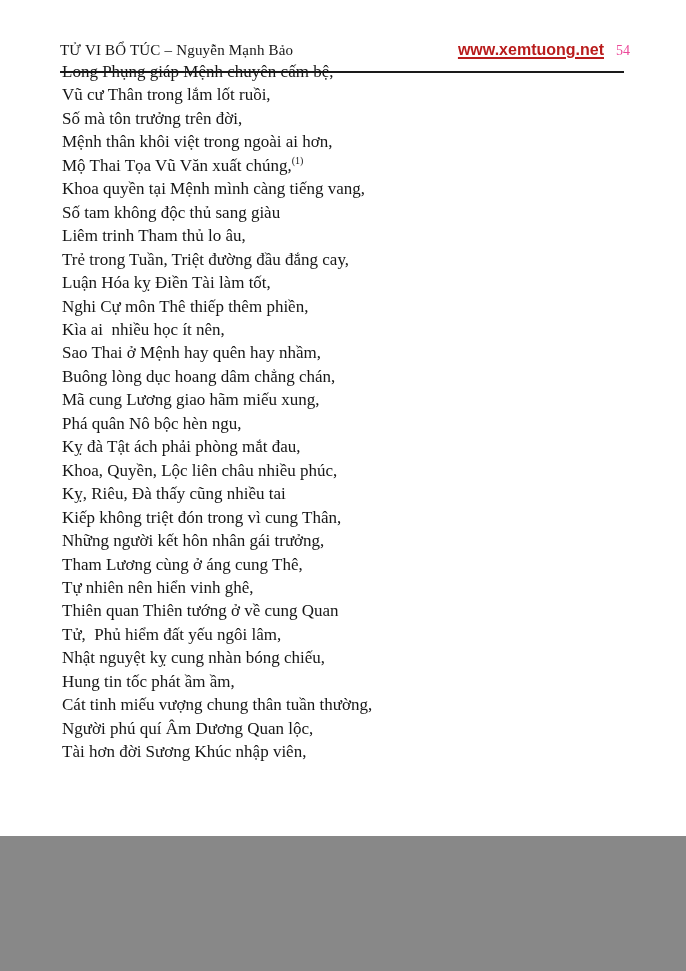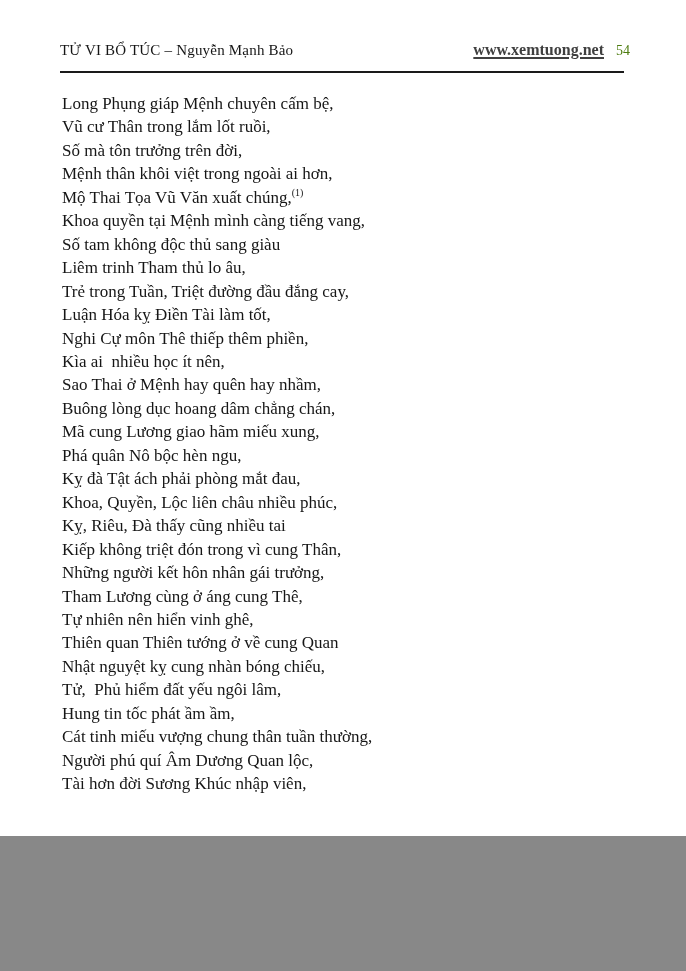--- a/index.html
+++ b/index.html
@@ -18,44 +18,44 @@
     display:flex;align-items:baseline;
     font-size:15px;
   }
   .title{
     font-family:"Liberation Serif", serif;
     letter-spacing:0.2px;
     white-space:pre;
   }
   .spacer{flex:1;}
   .site-link{
-    font-family:Liberation Serif, serif;
+    font-family:Liberation Sans, sans-serif;
     font-weight:bold;
     font-size:16px;
-    color:#404040;
+    color:#b91c1c;
     text-decoration:underline;
     text-decoration-thickness:2px;
     text-underline-offset:2px;
     cursor:pointer;
     white-space:pre;
   }
   .pagenum{
     margin-left:12px;
     font-size:14px;
-    color:#4d7c0f;
+    color:#ec4899;
   }
   .header-rule{
     position:absolute;
     left:60px;top:71px;
     width:564px;height:0;
     border-top:2px solid #1a1a1a;
   }
   .poem{
     position:absolute;
-    left:62px;top:92px;
+    left:62px;top:60px;
     width:560px;
     font-size:17px;
     line-height:23.45px;
   }
   .poem-line{
     white-space:pre-wrap;
   }
   .poem-line sup{
     font-size:10px;
     line-height:0;
@@ -110,22 +110,22 @@
       <div class="poem-line">Mã cung Lương giao hãm miếu xung,</div>
       <div class="poem-line">Phá quân Nô bộc hèn ngu,</div>
       <div class="poem-line">Kỵ đà Tật ách phải phòng mắt đau,</div>
       <div class="poem-line">Khoa, Quyền, Lộc liên châu nhiều phúc,</div>
       <div class="poem-line">Kỵ, Riêu, Đà thấy cũng nhiều tai</div>
       <div class="poem-line">Kiếp không triệt đón trong vì cung Thân,</div>
       <div class="poem-line">Những người kết hôn nhân gái trưởng,</div>
       <div class="poem-line">Tham Lương cùng ở áng cung Thê,</div>
       <div class="poem-line">Tự nhiên nên hiển vinh ghê,</div>
       <div class="poem-line">Thiên quan Thiên tướng ở về cung Quan</div>
+      <div class="poem-line">Tử,  Phủ hiểm đất yếu ngôi lâm,</div>
       <div class="poem-line">Nhật nguyệt kỵ cung nhàn bóng chiếu,</div>
-      <div class="poem-line">Tử,  Phủ hiểm đất yếu ngôi lâm,</div>
       <div class="poem-line">Hung tin tốc phát ầm ầm,</div>
       <div class="poem-line">Cát tinh miếu vượng chung thân tuần thường,</div>
       <div class="poem-line">Người phú quí Âm Dương Quan lộc,</div>
       <div class="poem-line">Tài hơn đời Sương Khúc nhập viên,</div>
     </div>
 
   <div class="footnote-rule"></div>
   <div class="footnotes" id="footnotes">
       <div class="footnote-line"><sup>(1)</sup> Mộ là Thìn Tuất Sửu Mùi,</div>
       <div class="footnote-line"><sup>(2)</sup> Âm dương</div>

